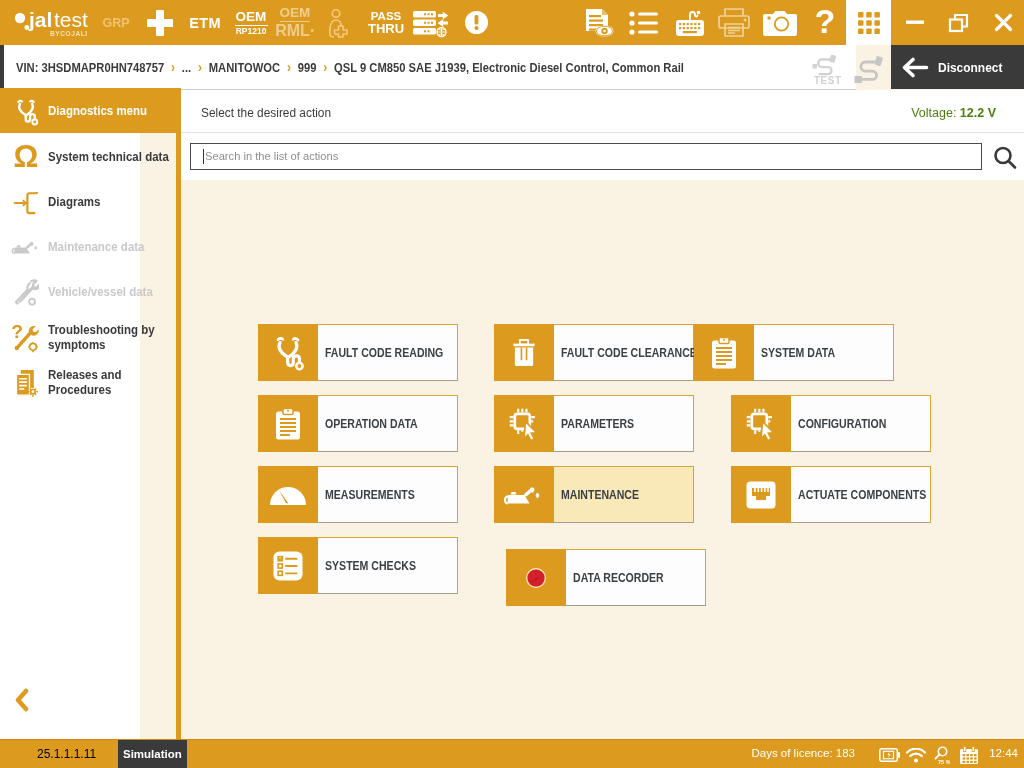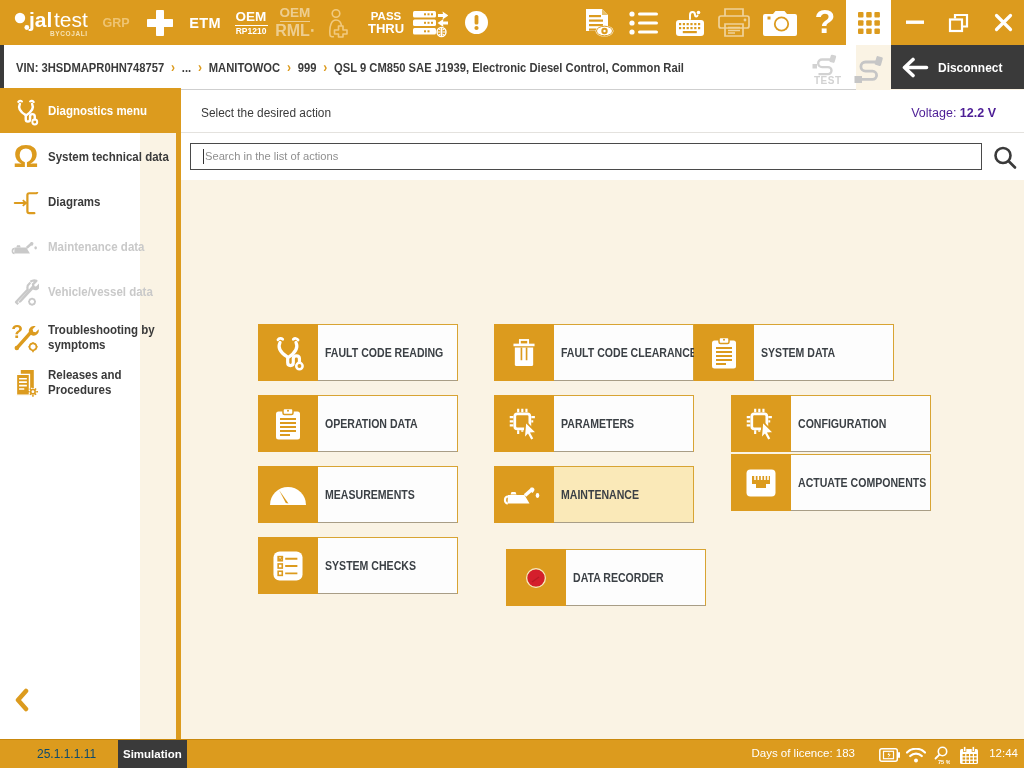--- a/index.html
+++ b/index.html
@@ -22,21 +22,21 @@
 #sidestrip { position:absolute; left:176px; top:90px; width:5px; height:649px; background:#dc9b1e; }
 .sitem { position:absolute; left:0; width:176px; height:45px; display:flex; align-items:center; }
 .sitem .ic { width:30px; height:32px; margin-left:11px; flex:none; display:flex; align-items:center; justify-content:center; }
 .sitem .lb { flex:none; margin-left:7px; font-size:12.5px; font-weight:bold; color:#3a3a3a; line-height:15px; width:138px; transform:scaleX(0.92); transform-origin:0 50%; }
 .sitem.active { width:181px; height:43px; background:#dc9b1e; }
 .sitem.active .lb { color:#fff; }
 .sitem.off .lb { color:#c9c9c9; }
 
 #mainhead { position:absolute; left:181px; top:90px; width:843px; height:90px; background:#fff; }
 #selecttxt { position:absolute; left:201px; top:106px; font-size:12.5px; color:#3a3a3a; transform:scaleX(0.95); transform-origin:0 0; }
-#volttxt { position:absolute; right:28px; top:106px; font-size:12.5px; color:#4c1d95; }
+#volttxt { position:absolute; right:28px; top:106px; font-size:12.5px; color:#4d7c0f; }
 #searchbox { position:absolute; left:190px; top:143px; width:792px; height:27px; border:1px solid #4a4a4a; background:#fff; }
 #caret { position:absolute; left:203px; top:149px; width:1px; height:15px; background:#333; }
 #ph { position:absolute; left:205px; top:150px; font-size:11.5px; color:#8f8f8f; transform:scaleX(0.97); transform-origin:0 0; }
 #mag { position:absolute; left:991px; top:144px; }
 
 .card { position:absolute; width:200px; height:57px; background:#fdfdfd; border:1px solid #d8a433; border-bottom-color:#a89d86; }
 .card .sq { position:absolute; left:-1px; top:-1px; width:60px; height:57px; background:#dc9b1e; display:flex; align-items:center; justify-content:center; }
 .card .cl { position:absolute; left:66px; top:0; height:55px; display:flex; align-items:center; font-size:12px; font-weight:bold; color:#3b4045; white-space:nowrap; transform:scaleX(0.88); transform-origin:0 50%; }
 .card.hl { background:#fae9b8; }
 
@@ -444,21 +444,21 @@
   <svg width="42" height="20" viewBox="0 0 42 20">
     <path d="M4.5,18.5 L5,10 L21.5,10 L26.5,18.5 Z M7.5,9.5 L8.5,7 L12.5,7 L13.5,9.5 Z" fill="#fff"></path>
     <path d="M22,10.5 L28.8,4.5" stroke="#fff" stroke-width="3.6"></path>
     <path d="M27.5,2.8 c2.8,-1.2 5,1 3.4,3.4 L29.6,8 L27,6.2" fill="#fff"></path>
     <ellipse cx="34.5" cy="10.5" rx="1.8" ry="2.4" fill="#fff"></ellipse>
     <path d="M5,11.5 c-4,0 -4,7 -0.2,7" stroke="#fff" stroke-width="2.2" fill="none"></path>
   </svg>
 </div>
     <div class="cl">MAINTENANCE</div>
   </div>
-<div class="card" style="left:731px;top:454px;text-decoration:underline;">
+<div class="card" style="left:731px;top:466px;text-decoration:underline;">
     <div class="sq">
   <svg width="30" height="28" viewBox="0 0 30 28">
     <rect x="0.5" y="0.5" width="29" height="27" rx="4" fill="#fff"></rect>
     <path d="M6,7 h18 v8 h-4 v4 h-10 v-4 h-4 z" fill="#dc9b1e"></path>
     <g stroke="#fff" stroke-width="1.6">
           <path d="M9,7 v4 M12.3,7 v4 M15.6,7 v4 M18.9,7 v4 M22,7 v4"></path>
         </g>
   </svg>
 </div>
     <div class="cl">ACTUATE COMPONENTS</div>
@@ -485,21 +485,21 @@
   <svg width="36" height="36" viewBox="0 0 36 36">
     <circle cx="18" cy="18" r="8.8" fill="#d41f2c"></circle>
     <circle cx="18" cy="18" r="9.4" fill="none" stroke="#f6e7c4" stroke-width="1.2"></circle>
     <path d="M14,22 l7,-5" stroke="#b91a25" stroke-width="1.4"></path>
   </svg>
 </div>
     <div class="cl">DATA RECORDER</div>
   </div>
 
 <div id="statusbar">
-  <div style="position:absolute;left:37px;top:7px;color:#0c4a6e;">25.1.1.1.11</div>
+  <div style="position:absolute;left:37px;top:7px;color:#000000;">25.1.1.1.11</div>
   <div id="simbadge">Simulation</div>
   <div style="position:absolute;right:169px;top:7px;font-size:11.5px;">Days of licence: 183</div>
   <div style="position:absolute;right:6px;top:7px;font-size:11.5px;">12:44</div>
 
   <svg style="position:absolute;left:879px;top:8px;" width="21" height="14" viewBox="0 0 21 14">
     <rect x="0.8" y="0.8" width="17.5" height="12.4" rx="2" fill="none" stroke="#fff" stroke-width="1.5"></rect>
     <rect x="19" y="4" width="2" height="6" rx="1" fill="#fff"></rect>
     <rect x="4.5" y="3.3" width="10" height="7.4" fill="none" stroke="#fff" stroke-width="1.2"></rect>
     <path d="M10.2,4 l-1.7,3 h1.6 l-1.3,3 3,-3.6 h-1.6 z" fill="#fff"></path>
   </svg>

